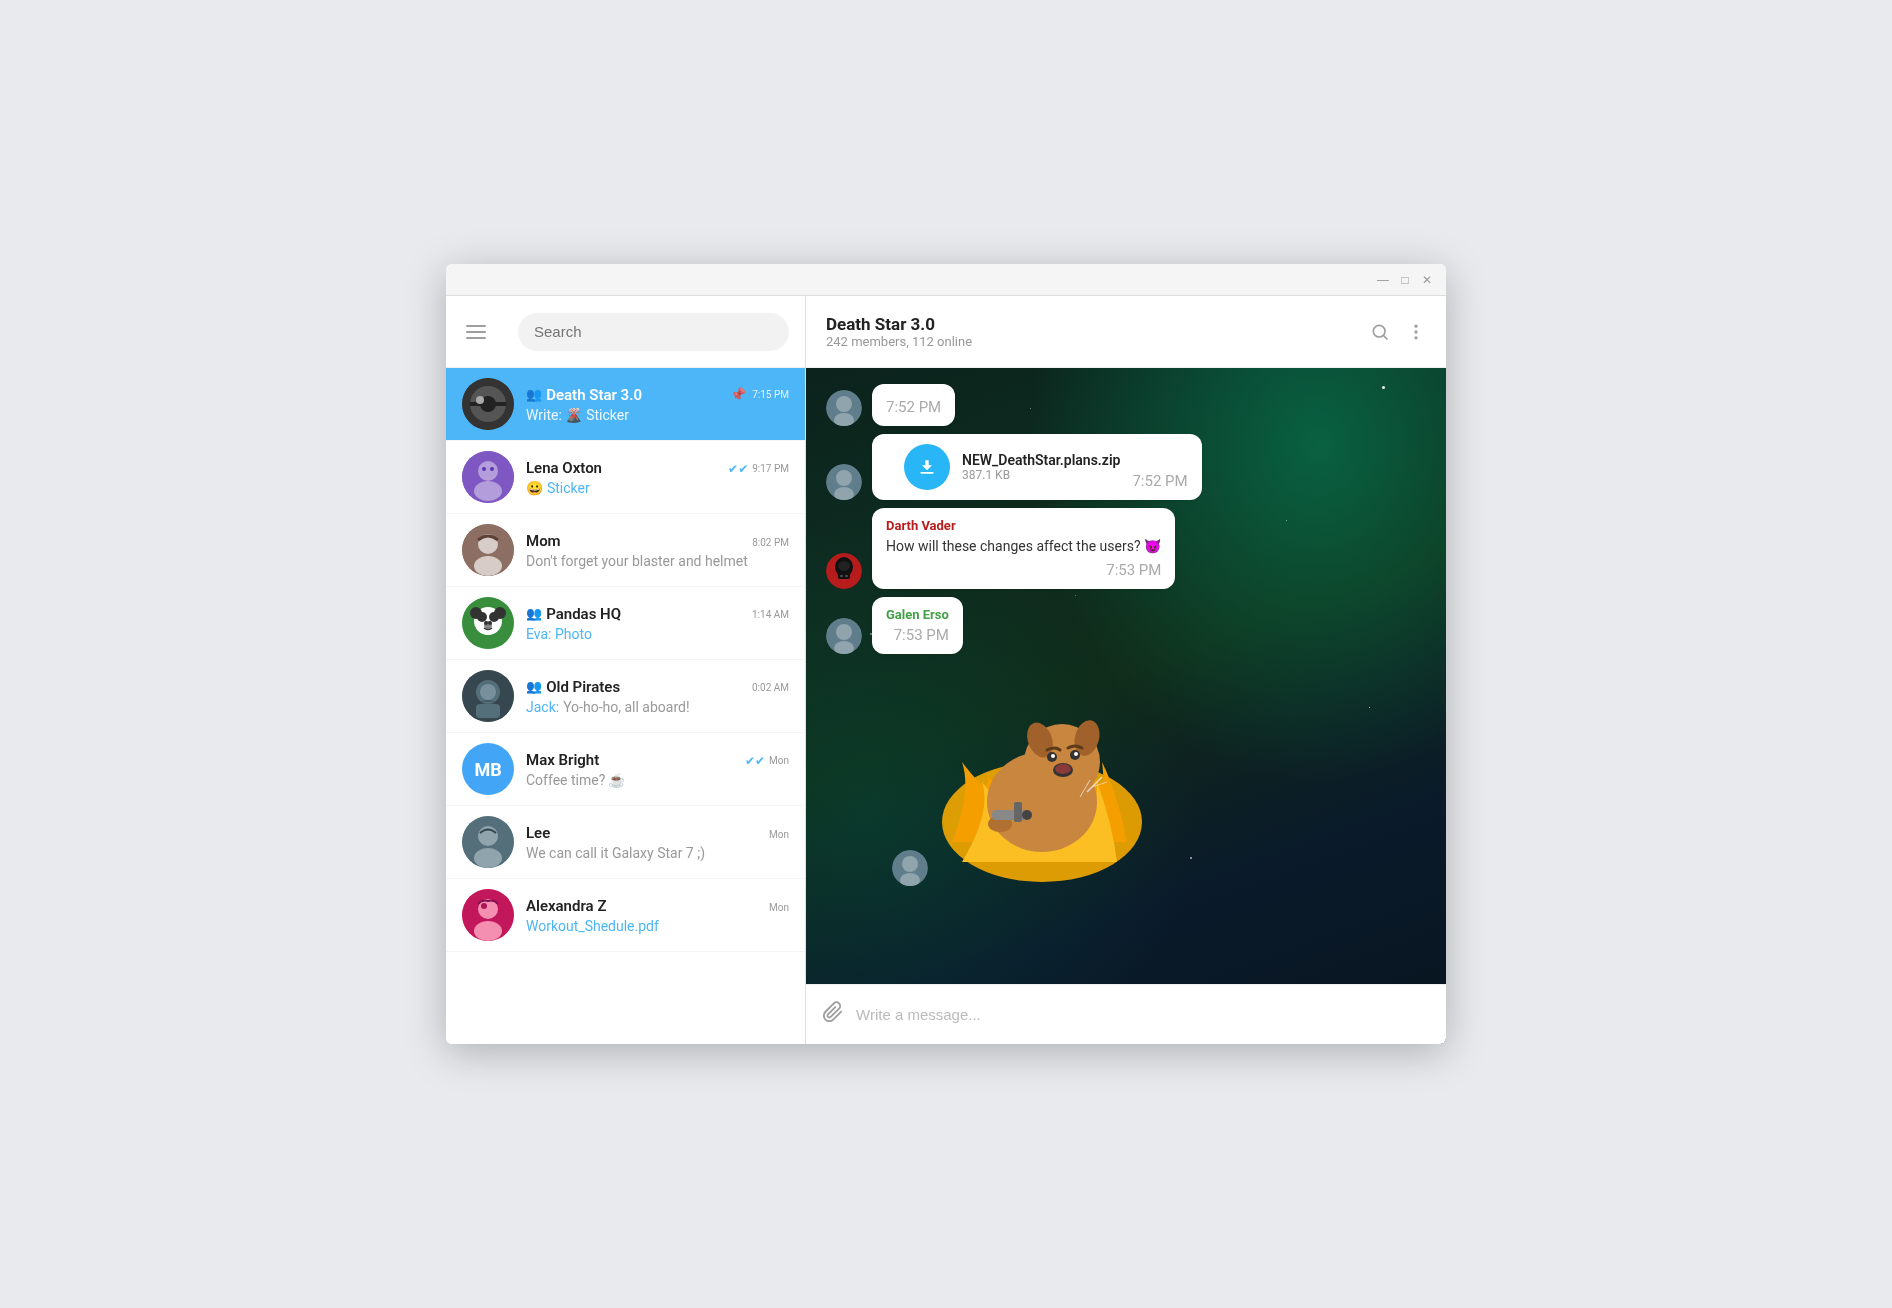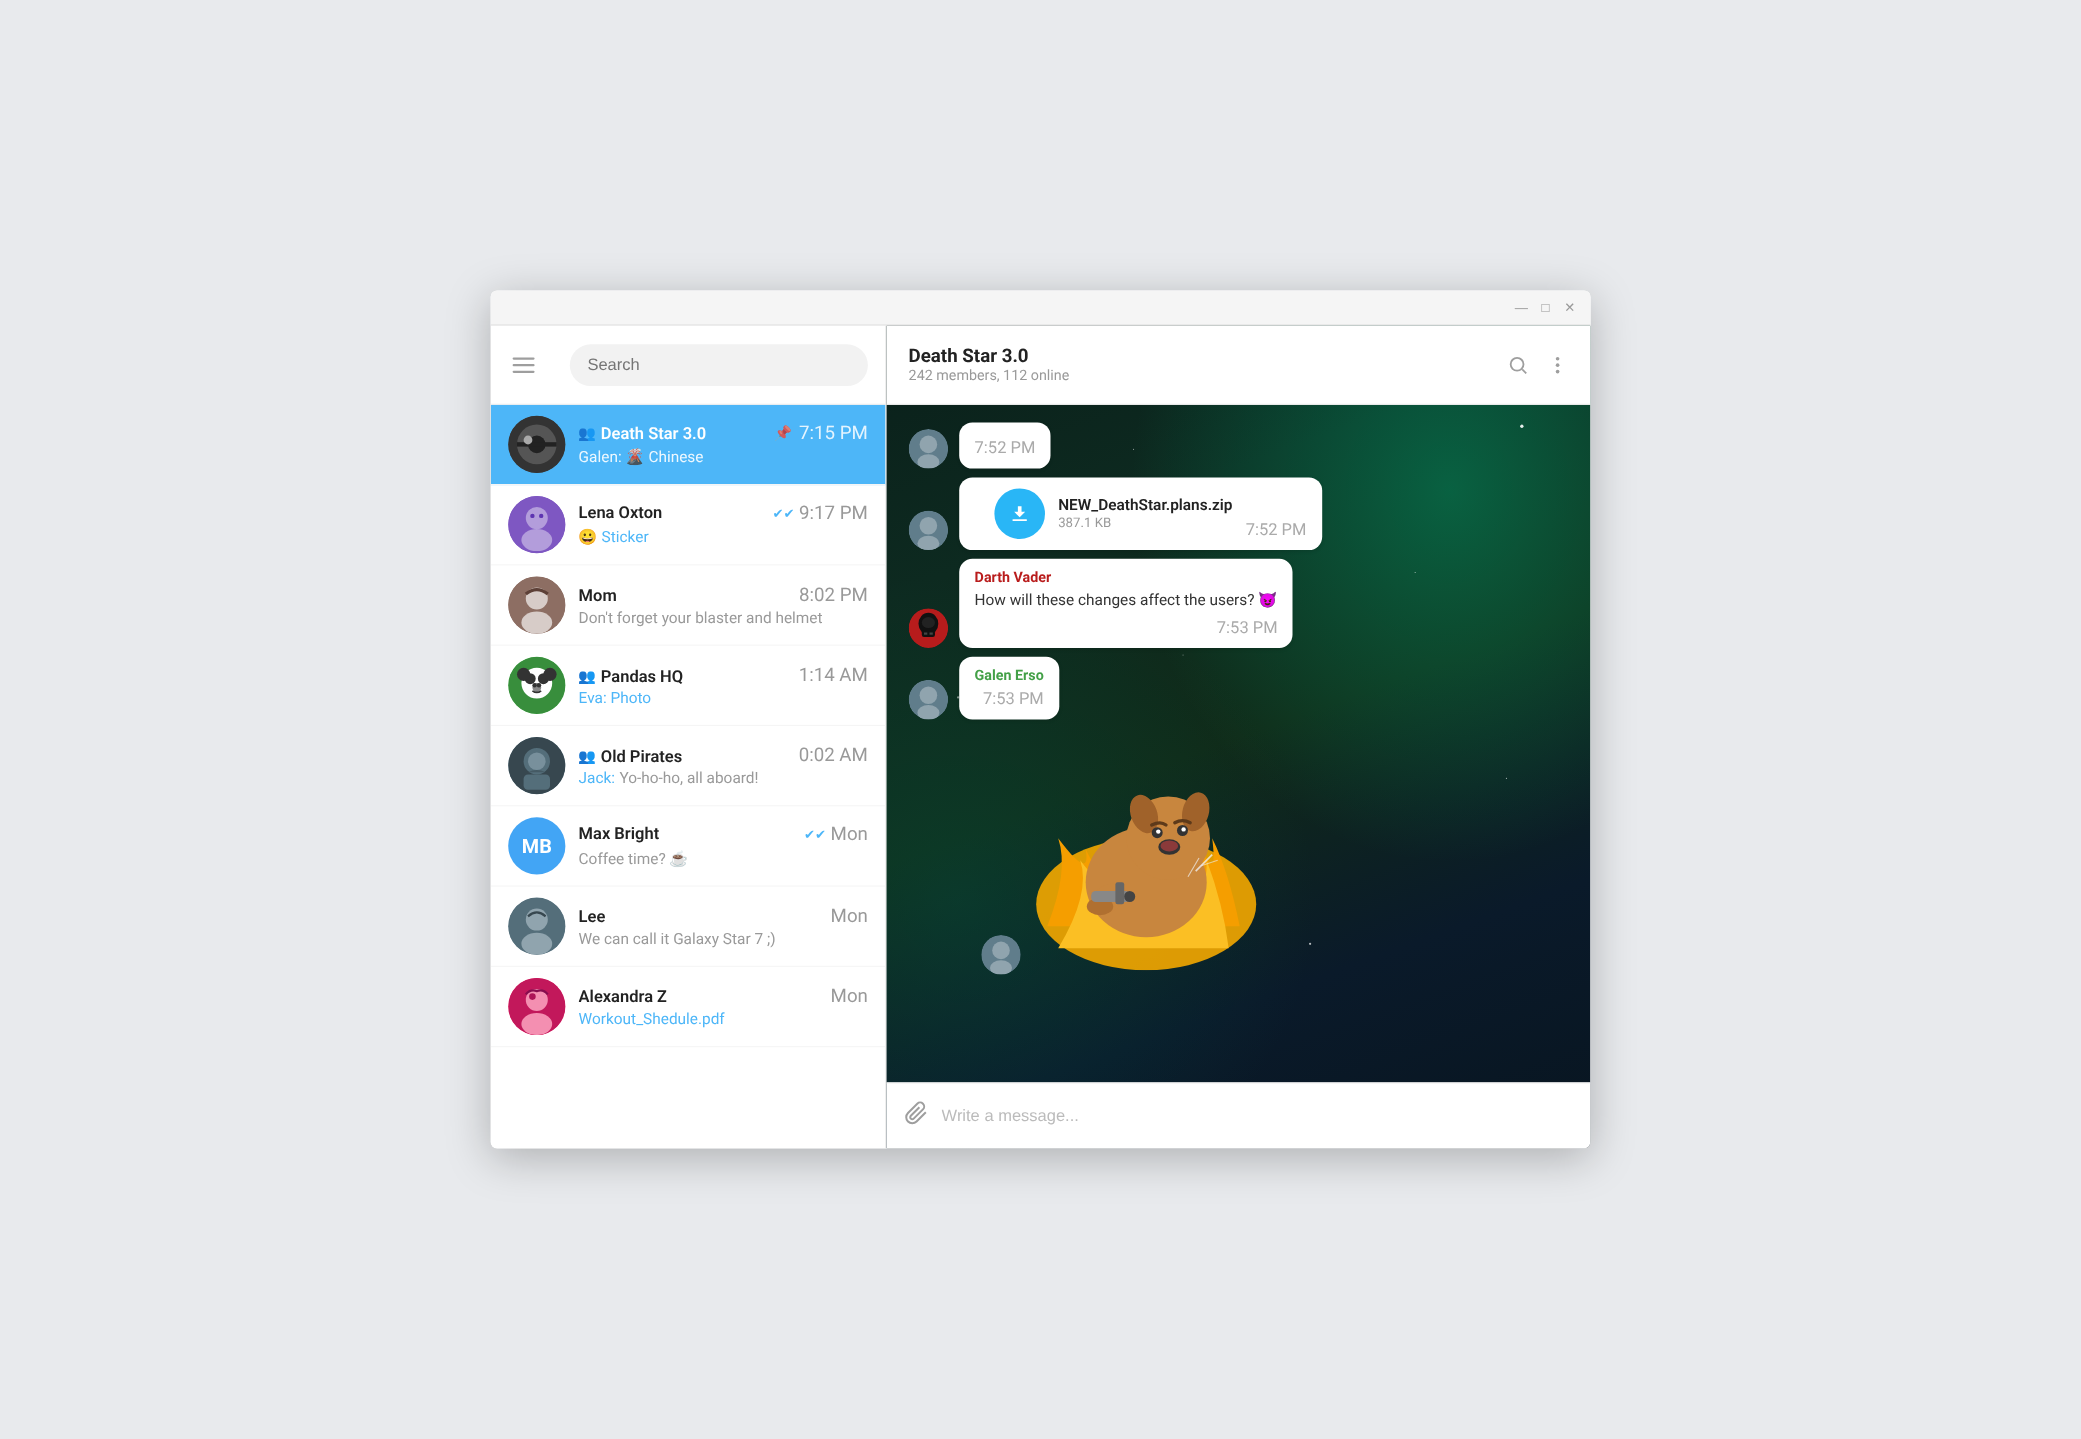--- a/index.html
+++ b/index.html
@@ -143,21 +143,21 @@
       color: #222;
       display: flex;
       align-items: center;
       gap: 4px;
       white-space: nowrap;
       overflow: hidden;
       text-overflow: ellipsis;
     }
     .active .chat-name { color: #fff; }
     .chat-time {
-      font-size: 17px;
+      font-size: 10px;
       color: #999;
       white-space: nowrap;
       flex-shrink: 0;
     }
     .active .chat-time { color: rgba(255,255,255,0.85); }
     .chat-preview {
       font-size: 14px;
       color: #999;
       white-space: nowrap;
       overflow: hidden;
@@ -405,21 +405,21 @@
               <div class="chat-name">
                 <span style="font-size:13px;">👥</span>
                 <span>Death Star 3.0</span>
               </div>
               <div style="display:flex;align-items:center;gap:6px;">
                 <span style="font-size:13px;opacity:0.8;">📌</span>
                 <span class="chat-time">7:15 PM</span>
               </div>
             </div>
             <div class="chat-preview">
-              <span>Galen: 🌋 Chinese</span>
+              <span>Write: 🌋 Sticker</span>
             </div>
           </div>
         </div>
 
 
         <div class="chat-item">
           <div class="avatar avatar-lena">
             <svg viewBox="0 0 52 52" width="52" height="52">
               <circle cx="26" cy="26" r="26" fill="#7e57c2"></circle>
               <circle cx="26" cy="20" r="10" fill="#b39ddb"></circle>

